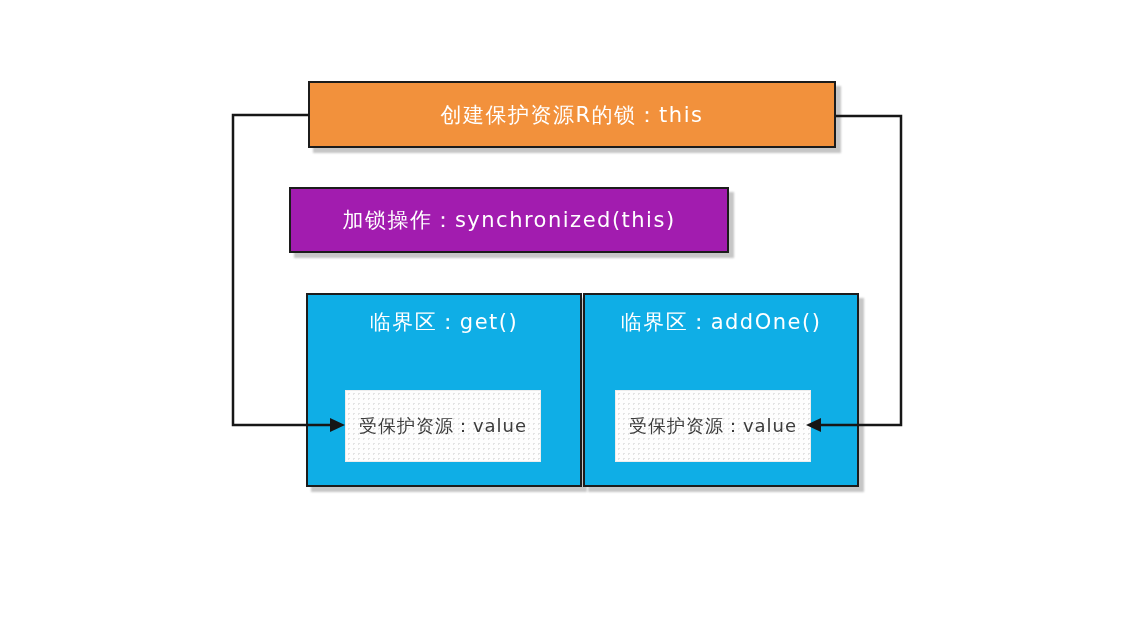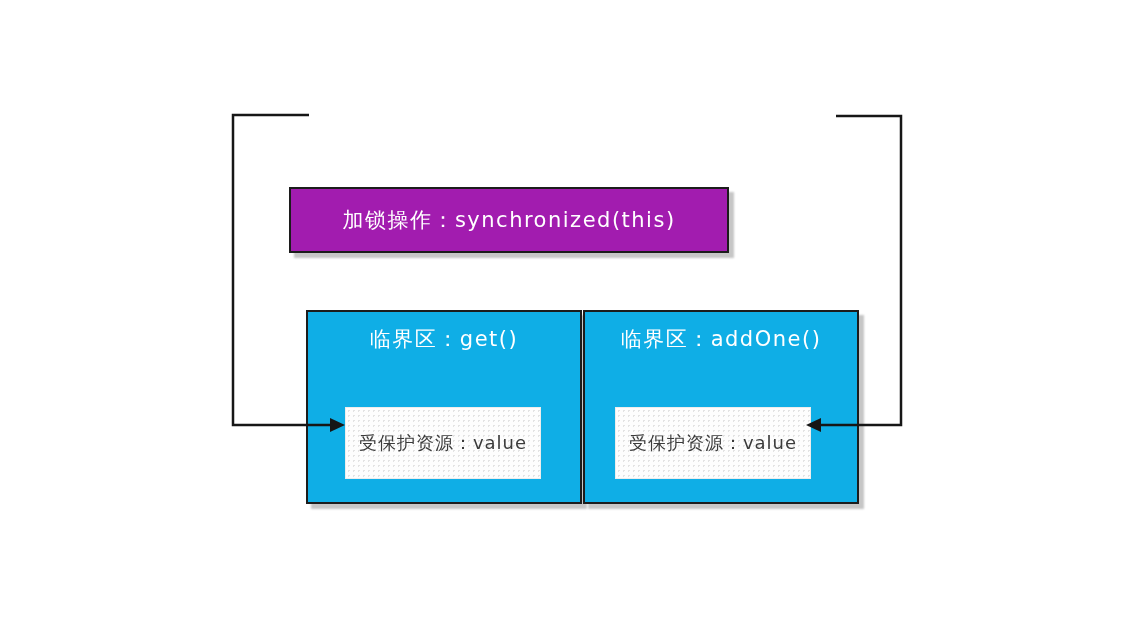--- a/index.html
+++ b/index.html
@@ -53,21 +53,21 @@
     left: 289px; top: 187px;
     width: 440px; height: 66px;
     background: #a21caf;
   }
   .box-green-unlock {
     left: 307px; top: 517px;
     width: 529px; height: 68px;
     background: #8CCE4D;
   }
   .box-blue {
-    top: 310px;
+    top: 293px;
     width: 276px; height: 194px;
     background: #0FAEE6;
     display: block;
   }
   .box-blue-left  { left: 306px; }
   .box-blue-right { left: 583px; }
   .blue-title {
     margin-top: 13px;
     text-align: center;
     color: #ffffff;
@@ -103,20 +103,23 @@
     <g>
       <polyline points="309,115 233,115 233,425 332,425"></polyline>
       <polygon points="345,425 330,418 330,432"></polygon>
     </g>
     <g>
       <polyline points="836,116 901,116 901,425 819,425"></polyline>
       <polygon points="806,425 821,418 821,432"></polygon>
     </g>
   </svg>
 
+  <div class="box box-orange">
+    <span>创建保护资源R的锁：this</span>
+  </div>
 
   <div class="box box-green-lock">
     <span>加锁操作：synchronized(this)</span>
   </div>
 
   <div class="box box-blue box-blue-left">
     <div class="blue-title">临界区：get()</div>
     <div class="resource-box">
       <div>受保护资源：</div>
       <div>value</div>

